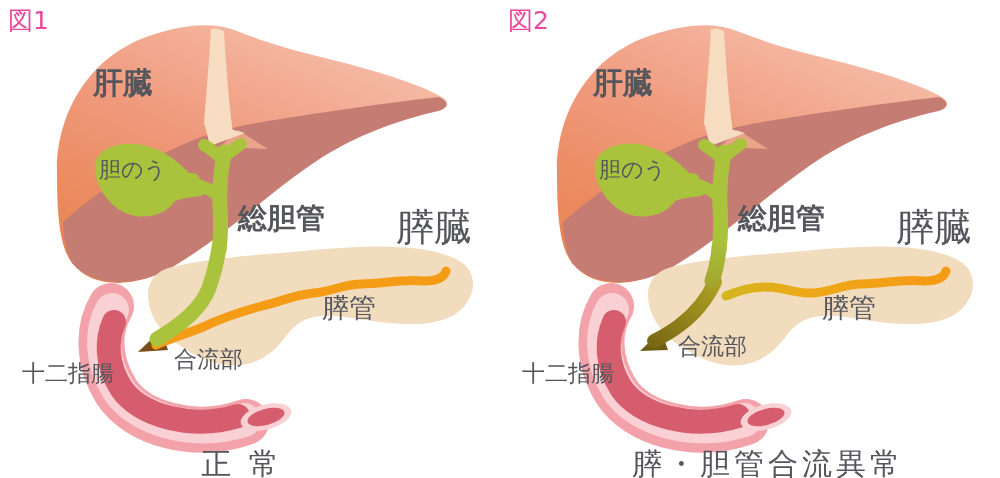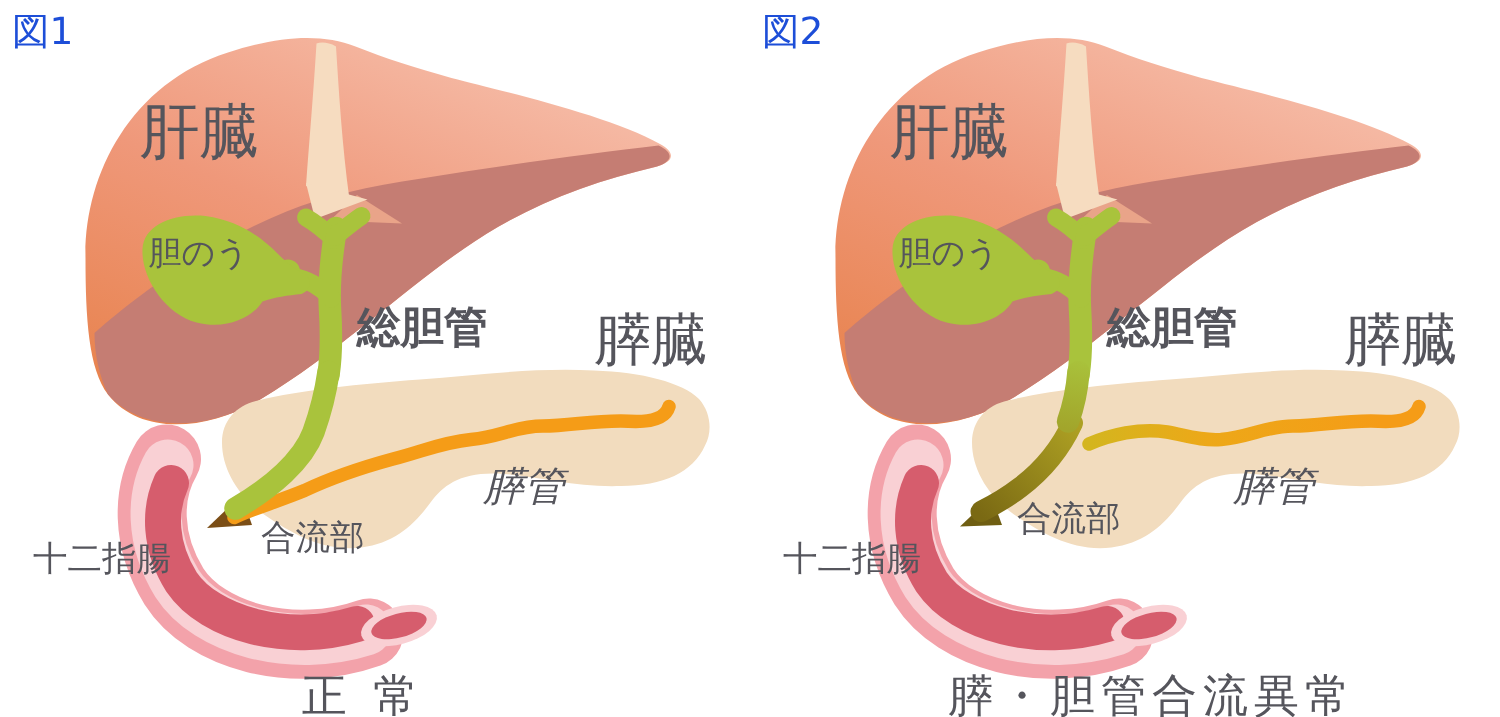--- a/index.html
+++ b/index.html
@@ -1,26 +1,26 @@
 <!DOCTYPE html>
 <html style="--background: #ffffff; --text: #55555c; --liver-top: #f6bda9; --liver-mid: #ef987a; --liver-deep: #e8834e; --liver-lobe: #c57d73; --liver-crease: #f6dcc0; --liver-fold: #e9a489; --bile-green: #a9c33c; --pancreas: #f2dcbe; --duct-orange: #f59c17; --duct-yellow: #d4b51e; --duct-olive: #7a6913; --duodenum-wall: #f3a2aa; --duodenum-rim: #f9d0d4; --duodenum-lumen: #d65d6d; --papilla-brown: #7b4e16;"><head>
 <meta charset="utf-8">
 <style>
   html,body{margin:0;padding:0;background:#fff;}
   .canvas{position:relative;width:1000px;height:478px;background:var(--background,#ffffff);
           overflow:hidden;font-family:"DejaVu Sans","Liberation Sans",sans-serif;}
   .panel{position:absolute;top:0;width:500px;height:478px;}
   .panel svg.art{position:absolute;left:0;top:0;z-index:1;}
-  .fig-tag{position:absolute;left:8px;top:4px;font-size:25px;color:#1d4ed8;z-index:2;}
+  .fig-tag{position:absolute;left:8px;top:4px;font-size:25px;color:#ec4899;z-index:2;}
   .lbl{position:absolute;color:var(--text,#55555c);white-space:nowrap;z-index:2;line-height:1.1;}
-  .lbl-liver{left:93px;top:66px;font-size:40px;}
+  .lbl-liver{left:93px;top:66px;font-size:30px;font-weight:bold;}
   .lbl-gallbladder{left:99px;top:158px;font-size:22px;}
   .lbl-cbd{left:238px;top:203px;font-size:29px;font-weight:bold;}
   .lbl-pancreas{left:396px;top:209px;font-size:38px;font-family:Liberation Mono, monospace;}
-  .lbl-pduct{left:322px;top:310px;font-size:27px;font-style:italic;}
+  .lbl-pduct{left:322px;top:293px;font-size:27px;}
   .lbl-junction{left:174px;top:347px;font-size:23px;}
   .p2 .lbl-junction{top:334px;left:178px;}
   .lbl-duodenum{left:22px;top:361px;font-size:23px;}
   .caption{position:absolute;top:444px;font-size:30px;letter-spacing:4px;
            color:var(--text,#55555c);transform:translateX(-50%);white-space:nowrap;z-index:2;}
   .p1 .caption{left:242px;}
   .p2 .caption{left:268px;}
 </style>
 </head>
 <body>

